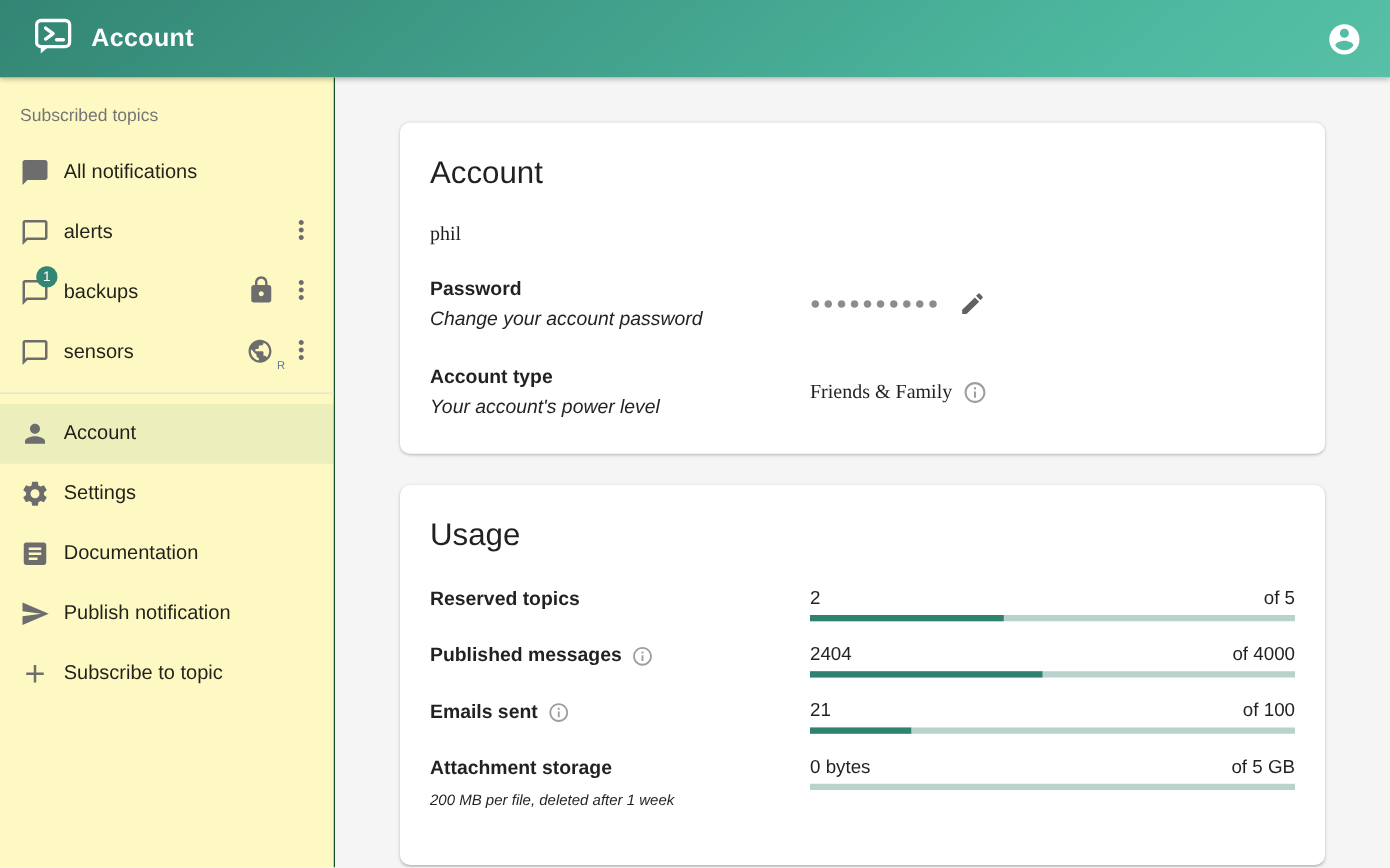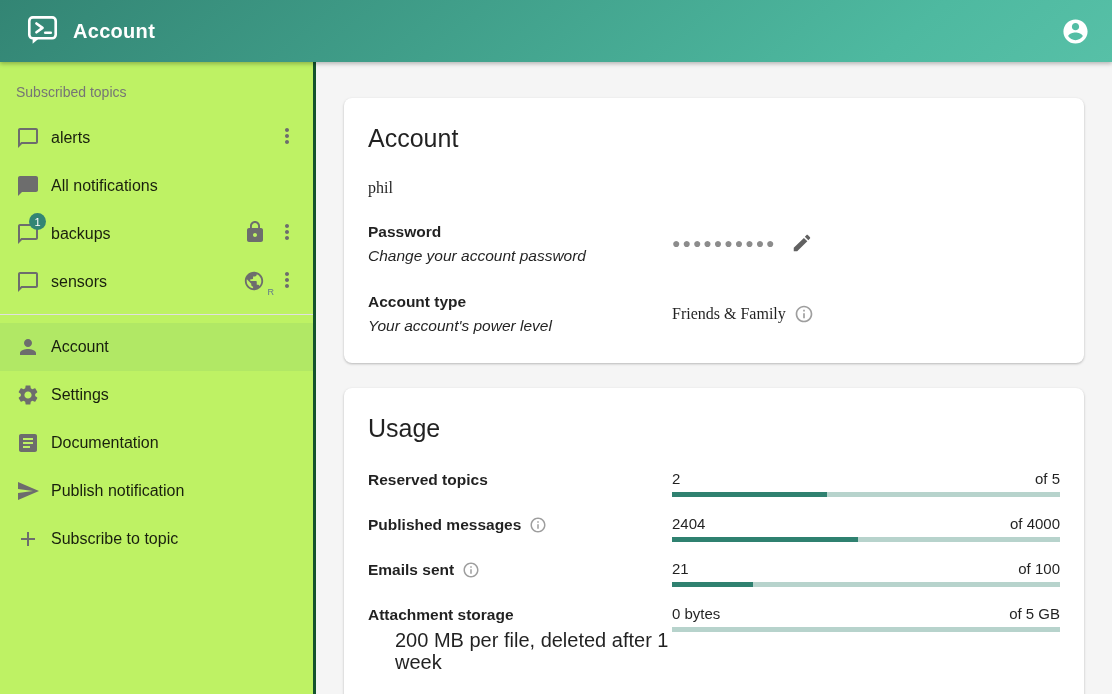--- a/index.html
+++ b/index.html
@@ -19,21 +19,21 @@
     position:relative; z-index:5;
   }
   .appbar-title { color:#fff; font-size:20px; font-weight:700; margin-left:14px; letter-spacing:0.3px; }
   .appbar-avatar { margin-left:auto; cursor:pointer; display:flex; align-items:center; }
 
   
   .app-body { display:flex; height:632px; }
 
   
   .sidebar {
-    width:316px; background:#bef264; border-right:3px solid #14532d;
+    width:268px; background:#fef9c3; border-right:1px solid #14532d;
     padding-top:8px; flex-shrink:0;
   }
   .subheader {
     height:44px; line-height:44px; padding:0 16px;
     color:#757575; font-size:14px; font-weight:500;
   }
   .nav-item {
     height:48px; display:flex; align-items:center;
     padding:0 14px 0 16px; cursor:pointer; position:relative;
   }
@@ -69,21 +69,21 @@
   .row-label { font-size:15.5px; font-weight:700; line-height:22px; }
   .row-sublabel { font-size:15.5px; font-style:italic; line-height:22px; margin-top:2px; }
   .row-value { font-size:16px; display:flex; align-items:center;font-family:Liberation Serif, serif; }
   .pw-dots { color:#8c8c8c; font-size:14px; letter-spacing:2px; line-height:16px; }
   .edit-btn { margin-left:14px; cursor:pointer; display:flex; align-items:center; background:none; border:none; padding:0; }
   .info-icon { margin-left:8px; display:inline-flex; align-items:center; }
 
   .usage-row { display:flex; align-items:flex-start; margin-bottom:17px; }
   .usage-labels { width:304px; flex-shrink:0; padding-top:0; }
   .usage-label { font-size:15.5px; font-weight:700; line-height:22px; display:flex; align-items:center; }
-  .usage-sublabel { font-size:20px; line-height:22px; margin-top:3px;margin-left:27px; }
+  .usage-sublabel { font-size:12px; font-style:italic; line-height:22px; margin-top:3px; }
   .usage-progress { flex:1; }
   .usage-topline { display:flex; justify-content:space-between; font-size:15px; line-height:20px; margin-bottom:3px; }
   .bar { height:5px; background:#b7d3cc; width:100%; }
   .bar-fill { height:100%; background:#2f8170; width:0; }
 
   .icon-gray { fill:#6d6d6d; }
   .icon-dark { fill:#616161; }
 </style>
 </head>
 <body>
@@ -106,40 +106,40 @@
 </header>
 
 <div class="app-body">
 
   <nav class="sidebar">
     <div class="subheader">Subscribed topics</div>
 
     <div class="nav-item">
       <span class="nav-icon">
         <svg width="24" height="24" viewBox="0 0 24 24" class="icon-gray">
+            <path d="M20 2H4c-1.1 0-2 .9-2 2v18l4-4h14c1.1 0 2-.9 2-2V4c0-1.1-.9-2-2-2z"></path>
+          </svg>
+      </span>
+      <span class="nav-label">All notifications</span>
+    </div>
+
+    <div class="nav-item">
+      <span class="nav-icon">
+        <svg width="24" height="24" viewBox="0 0 24 24" class="icon-gray">
             <path d="M20 2H4c-1.1 0-1.99.9-1.99 2L2 22l4-4h14c1.1 0 2-.9 2-2V4c0-1.1-.9-2-2-2zm0 14H5.17L4 17.17V4h16v12z"></path>
           </svg>
       </span>
       <span class="nav-label">alerts</span>
       <span class="nav-actions">
         <span>
           <svg width="24" height="24" viewBox="0 0 24 24" class="icon-gray">
               <path d="M12 8c1.1 0 2-.9 2-2s-.9-2-2-2-2 .9-2 2 .9 2 2 2zm0 2c-1.1 0-2 .9-2 2s.9 2 2 2 2-.9 2-2-.9-2-2-2zm0 6c-1.1 0-2 .9-2 2s.9 2 2 2 2-.9 2-2-.9-2-2-2z"></path>
             </svg>
         </span>
       </span>
-    </div>
-
-    <div class="nav-item">
-      <span class="nav-icon">
-        <svg width="24" height="24" viewBox="0 0 24 24" class="icon-gray">
-            <path d="M20 2H4c-1.1 0-2 .9-2 2v18l4-4h14c1.1 0 2-.9 2-2V4c0-1.1-.9-2-2-2z"></path>
-          </svg>
-      </span>
-      <span class="nav-label">All notifications</span>
     </div>
 
     <div class="nav-item">
       <span class="nav-icon">
         <svg width="24" height="24" viewBox="0 0 24 24" class="icon-gray">
             <path d="M20 2H4c-1.1 0-1.99.9-1.99 2L2 22l4-4h14c1.1 0 2-.9 2-2V4c0-1.1-.9-2-2-2zm0 14H5.17L4 17.17V4h16v12z"></path>
           </svg>
         <span class="badge">1</span>
       </span>
       <span class="nav-label">backups</span>

